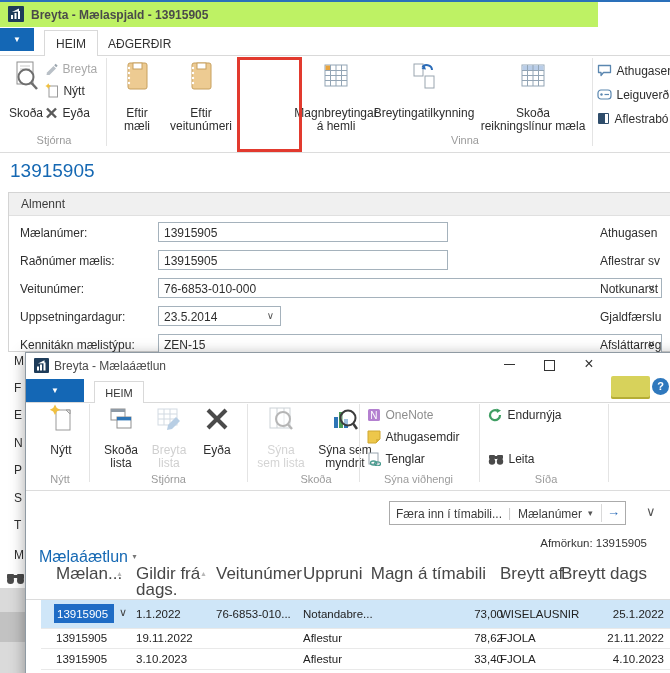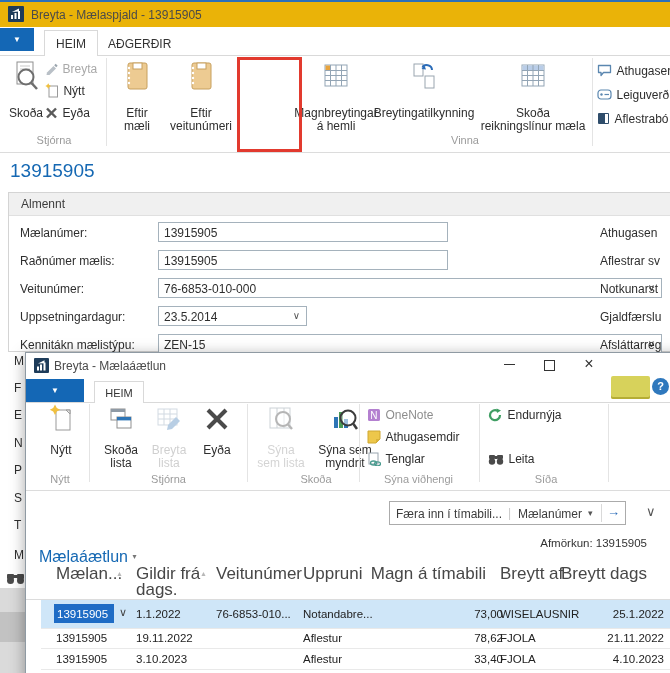--- a/index.html
+++ b/index.html
@@ -26,21 +26,21 @@
   .winctl{font-size:13px;color:#333;text-align:center}
 </style>
 </head>
 <body>
 
 <div id="root">
 
   <div class="ab" style="left:0;top:0;width:670px;height:673px;">
     <div class="ab" style="left:0;top:0;width:670px;height:2px;background:#2a70ba;"></div>
 
-    <div class="ab" style="left:0;top:2px;width:670px;height:25px;background:#eab308;">
+    <div class="ab" style="left:0;top:2px;width:598px;height:25px;background:#bef264;font-weight:bold;">
       <svg class="ab" style="left:8px;top:4px" width="16" height="16">
         <rect x="0" y="0" width="16" height="16" rx="1" fill="#1e3c5a"></rect>
         <rect x="3" y="9" width="2" height="4" fill="#fff"></rect>
           <rect x="6.5" y="7" width="2" height="6" fill="#fff"></rect>
           <rect x="10" y="5" width="2" height="8" fill="#fff"></rect>
         <path d="M4 6 L11 2.5 L11 5.5 Z" fill="#fff"></path>
       </svg>
       <div class="ab nw" style="left:31px;top:6px;font-size:12px;color:#4a4a4a;">Breyta - Mælaspjald - 13915905</div>
     </div>
 
@@ -207,21 +207,21 @@
       <span class="ab t12 nw" style="left:5px;top:3px;">13915905</span>
     </div>
 
     <div class="ab t12 nw" style="left:20px;top:282px;text-align:right;">Veitunúmer:</div>
     <div class="ab box" style="left:158px;top:278px;width:504px;height:20px;">
       <span class="ab t12 nw" style="left:5px;top:3px;">76-6853-010-000</span>
       <span class="ab chev" style="right:6px;top:4px;">∨</span>
     </div>
 
     <div class="ab t12 nw" style="left:20px;top:310px;">Uppsetningardagur:</div>
-    <div class="ab box" style="left:158px;top:306px;width:149px;height:20px;">
+    <div class="ab box" style="left:158px;top:306px;width:123px;height:20px;">
       <span class="ab t12 nw" style="left:5px;top:3px;">23.5.2014</span>
       <span class="ab chev" style="right:6px;top:4px;">∨</span>
     </div>
 
     <div class="ab t12 nw" style="left:20px;top:338px;">Kennitákn mælistýpu:</div>
     <div class="ab box" style="left:158px;top:334px;width:504px;height:20px;">
       <span class="ab t12 nw" style="left:5px;top:3px;">ZEN-15</span>
       <span class="ab chev" style="right:6px;top:4px;">∨</span>
     </div>
 

